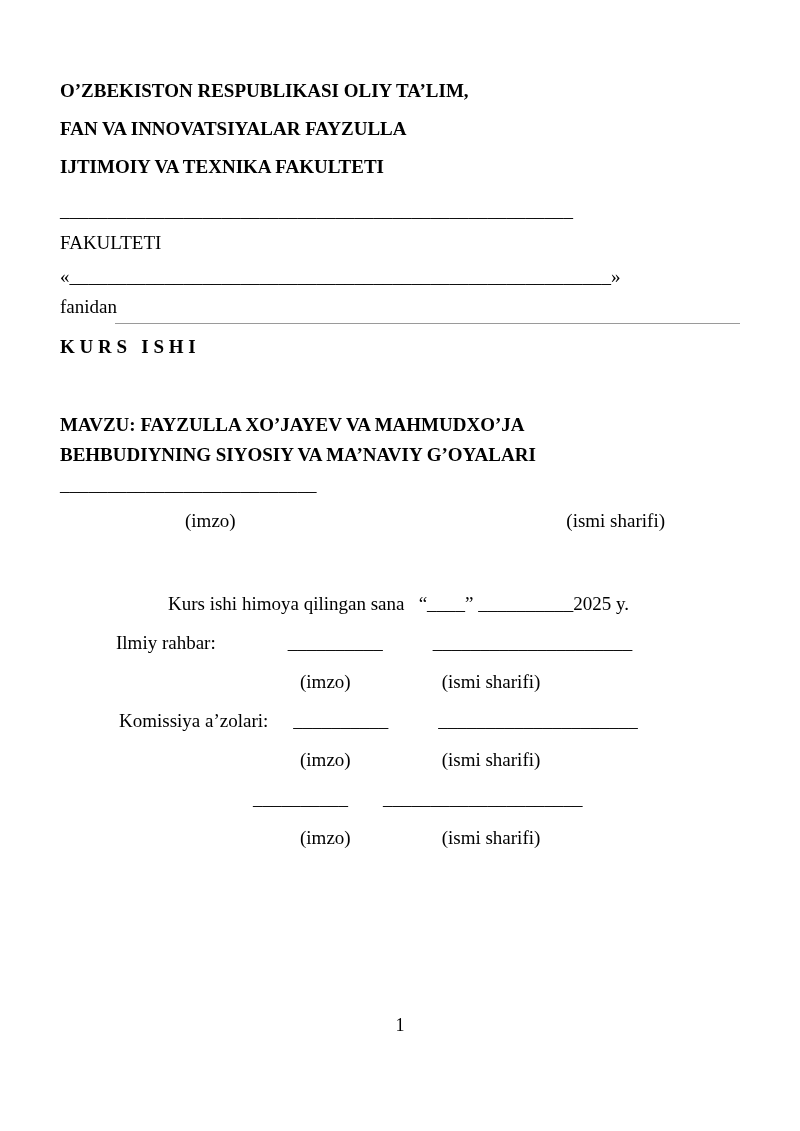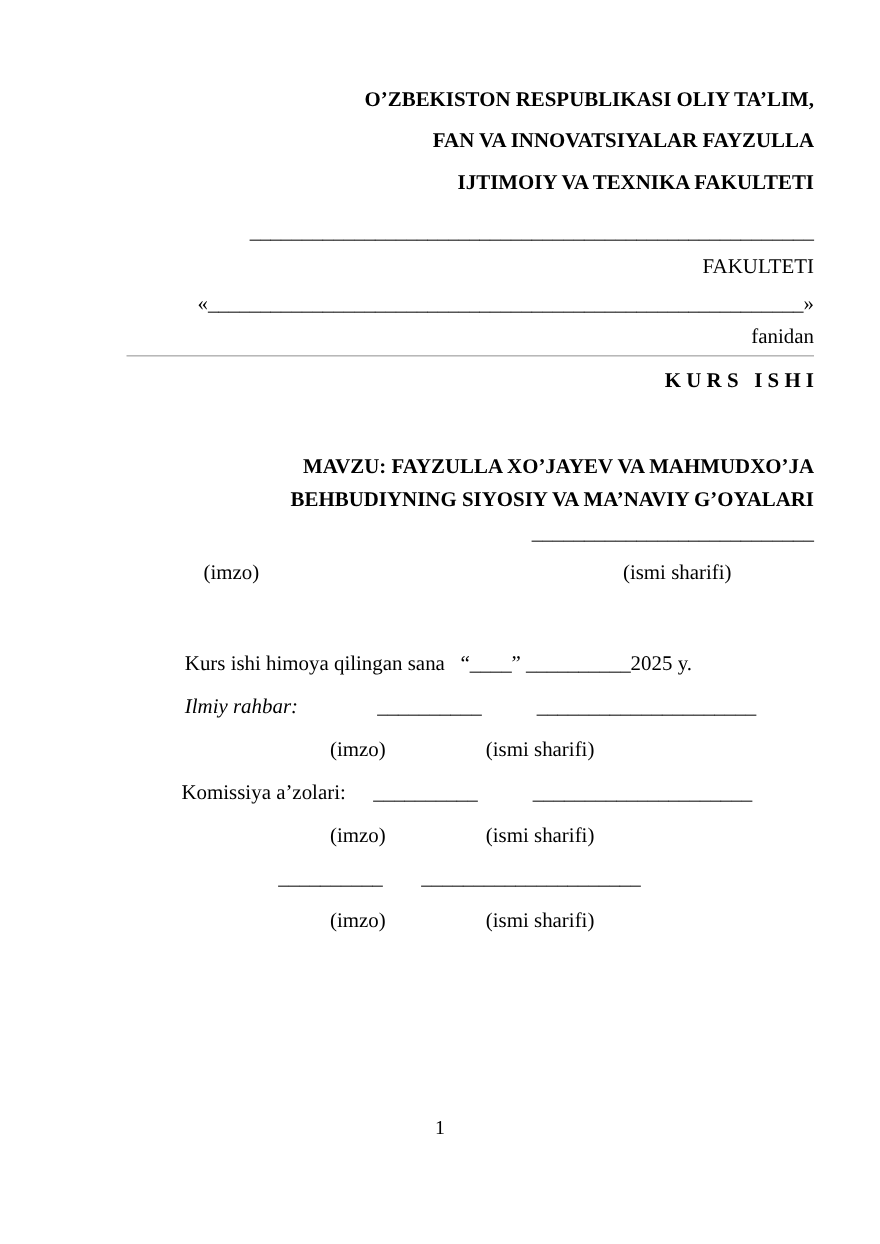--- a/index.html
+++ b/index.html
@@ -9,21 +9,21 @@
     width: 800px;
     height: 1131px;
     margin: 0 auto;
     background: #ffffff;
     color: #000000;
     font-family: "Liberation Serif", "DejaVu Serif", serif;
     font-size: 19px;
     padding: 72px 60px 0 60px;
     overflow: hidden;
   }
-  .c { text-align: right; }
+  .c { text-align: left; }
   .bold { font-weight: bold; }
   .pre { white-space: pre-wrap; }
   .heading { line-height: 38px; }
   .dept-blank { margin-top: 10px; line-height: 30px; letter-spacing: 0; }
   .kafedrasi { line-height: 34px; }
   .subj-blank { line-height: 34px; }
   .fanidan { line-height: 26px; }
   .divider {
     border: 0;
     border-top: 1px solid #9a9a9a;
@@ -38,26 +38,26 @@
   .row { display: flex; align-items: baseline; }
   .sig-cap-student {
     margin-top: 6px;
     line-height: 30px;
     padding-left: 125px;
     padding-right: 75px;
     justify-content: space-between;
   }
   .dateline { margin-top: 48px; margin-left: 108px; line-height: 39px; }
   .bahol { margin-left: 243px; line-height: 39px; }
-  .advisor { margin-left: 108px; line-height: 39px; font-style: italic; }
+  .advisor { margin-left: 56px; line-height: 39px; }
   .advisor .b1 { margin-left: 72px; }
   .advisor .b2 { margin-left: 50px; }
   .caprow { margin-left: 240px; line-height: 39px; }
   .caprow .cap2 { margin-left: 91px; }
-  .commission { margin-left: 105px; line-height: 39px; }
+  .commission { margin-left: 59px; line-height: 39px; }
   .commission .b1 { margin-left: 25px; }
   .commission .b2 { margin-left: 50px; }
   .member2 { margin-left: 193px; line-height: 39px; }
   .member2 .b2 { margin-left: 35px; }
   .pagenum {
     position: absolute;
     bottom: 95px;
     left: 0;
     width: 100%;
     text-align: center;

